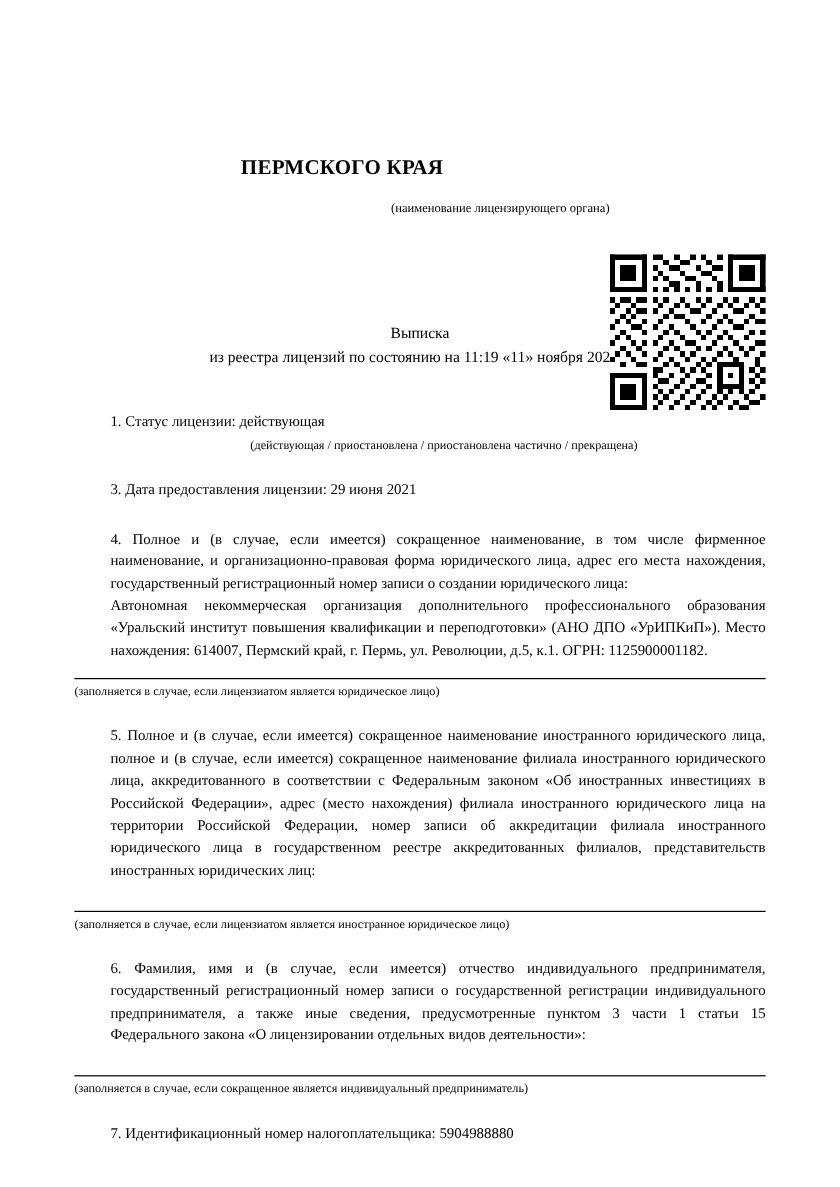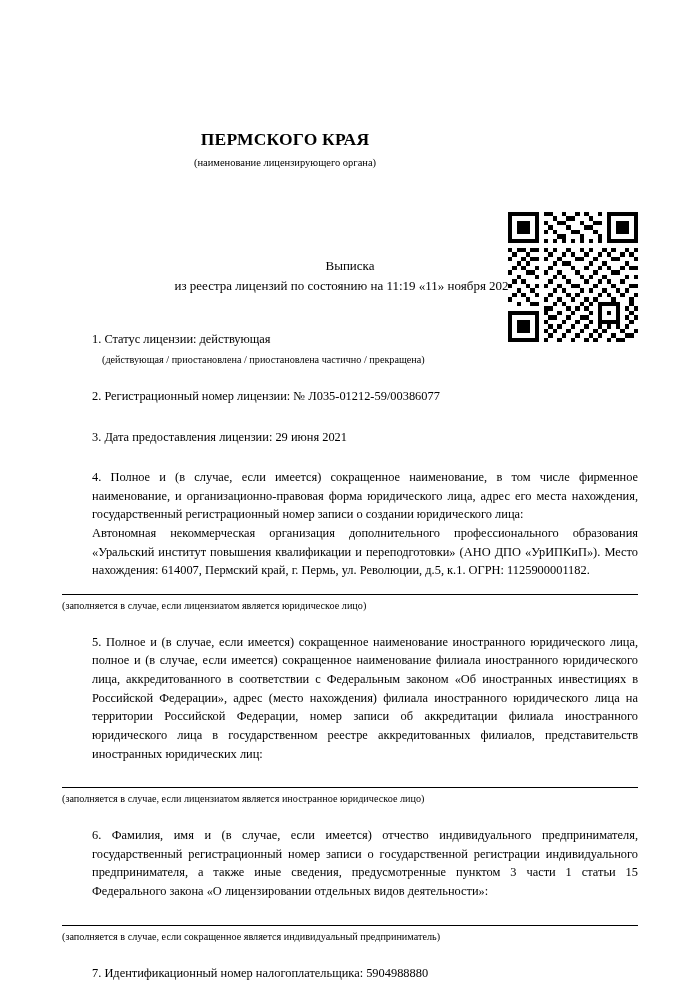--- a/index.html
+++ b/index.html
@@ -36,23 +36,23 @@
     text-align: center;
     font-weight: bold;
     font-size: 17.5px;
     line-height: 1.32;
     letter-spacing: 0.2px;
     padding-right: 130px;
   }
   .org-title .line2 { display: block; }
 
   .caption {
-    text-align: center;
+    text-align: right;
     font-size: 10.5px;
-    margin-top: 6px;
+    margin-top: 18px;
     padding-right: 130px;
   }
 
   .doc-head {
     margin-top: 88px;
     text-align: center;
     font-size: 13px;
     line-height: 1.55;
   }
 
@@ -64,20 +64,21 @@
     margin-left: 30px;
   }
   .section.first { margin-top: 34px; }
 
   .sub-caption {
     text-align: left;
     font-size: 10.2px;
     margin-top: 5px;
   }
   .sub-caption.left-ind {
+    text-align: center;
     padding-left: 40px;
   }
 
   .rule {
     border: 0;
     border-top: 1px solid #000;
     margin: 14px 0 0 0;
   }
 
   .blank-space-sm { height: 10px; }
@@ -348,21 +349,20 @@
   <div class="caption">(наименование лицензирующего органа)</div>
 
   <div class="doc-head">
     <div>Выписка</div>
     <div>из реестра лицензий по состоянию на 11:19 «11» ноября 2025 г.</div>
   </div>
 
   <div class="section first">1. Статус лицензии: действующая</div>
   <div class="sub-caption left-ind">(действующая / приостановлена / приостановлена частично / прекращена)</div>
 
-  <div class="section">2. Регистрационный номер лицензии: № Л035-01212-59/00386077</div>
 
   <div class="section">3. Дата предоставления лицензии: 29 июня 2021</div>
 
   <div class="section">4. Полное и (в случае, если имеется) сокращенное наименование, в том числе фирменное наименование, и организационно-правовая форма юридического лица, адрес его места нахождения, государственный регистрационный номер записи о создании юридического лица:</div>
   <div class="section" style="margin-top:0">Автономная некоммерческая организация дополнительного профессионального образования «Уральский институт повышения квалификации и переподготовки» (АНО ДПО «УрИПКиП»). Место нахождения: 614007, Пермский край, г. Пермь, ул. Революции, д.5, к.1. ОГРН: 1125900001182.</div>
   <hr class="rule">
   <div class="sub-caption">(заполняется в случае, если лицензиатом является юридическое лицо)</div>
 
   <div class="section">5. Полное и (в случае, если имеется) сокращенное наименование иностранного юридического лица, полное и (в случае, если имеется) сокращенное наименование филиала иностранного юридического лица, аккредитованного в соответствии с Федеральным законом «Об иностранных инвестициях в Российской Федерации», адрес (место нахождения) филиала иностранного юридического лица на территории Российской Федерации, номер записи об аккредитации филиала иностранного юридического лица в государственном реестре аккредитованных филиалов, представительств иностранных юридических лиц:</div>
   <div class="blank-space-sm"></div>

